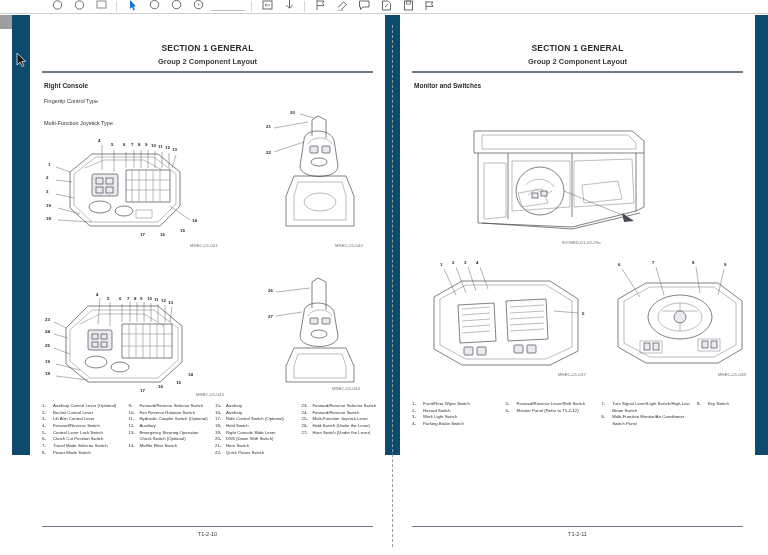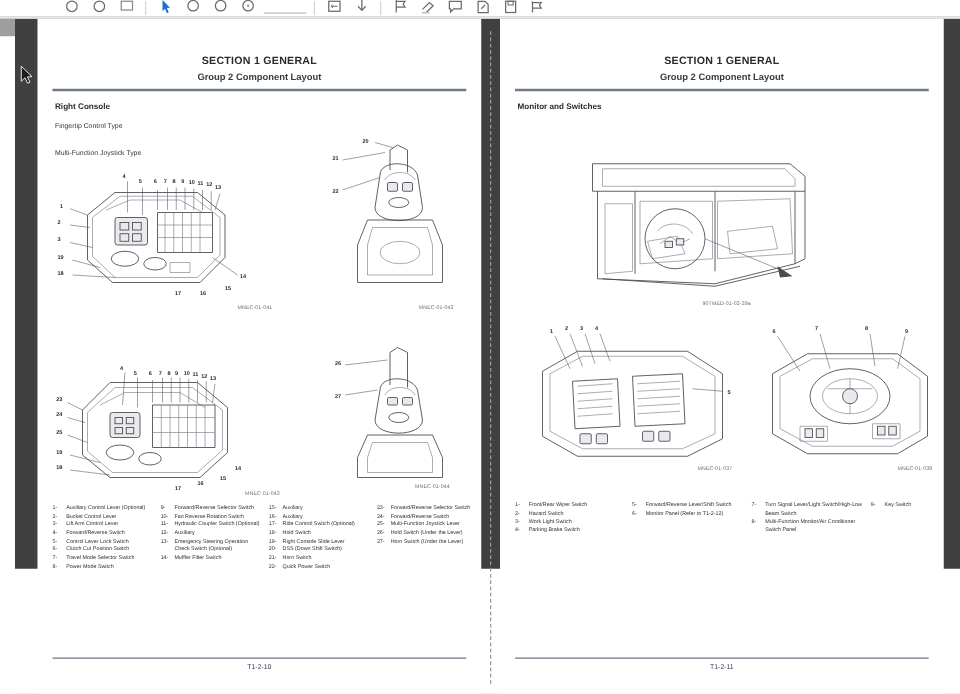--- a/index.html
+++ b/index.html
@@ -28,21 +28,21 @@
     width: 34px; height: 8px; border-bottom: 1px solid #bdbdbd;
     margin: 0 2px 2px 2px;
   }
   .tb-txt { font-size: 6px; color: #888; margin-bottom: 1px; }
   .tb-accent { color: #1a73c8; }
   .tb-spacer { width: 46px; }
 
   
   #viewer {
     position: absolute; left: 0; top: 15px; width: 768px; height: 440px;
-    background: #404040;
+    background: #0c4a6e;
   }
   #left-gutter {
     position: absolute; left: 0; top: 0; width: 12px; height: 540px;
     background: #ffffff;
   }
   #gutter-tab {
     position: absolute; left: 0; top: 0; width: 12px; height: 14px;
     background: #9e9e9e;
   }
   

